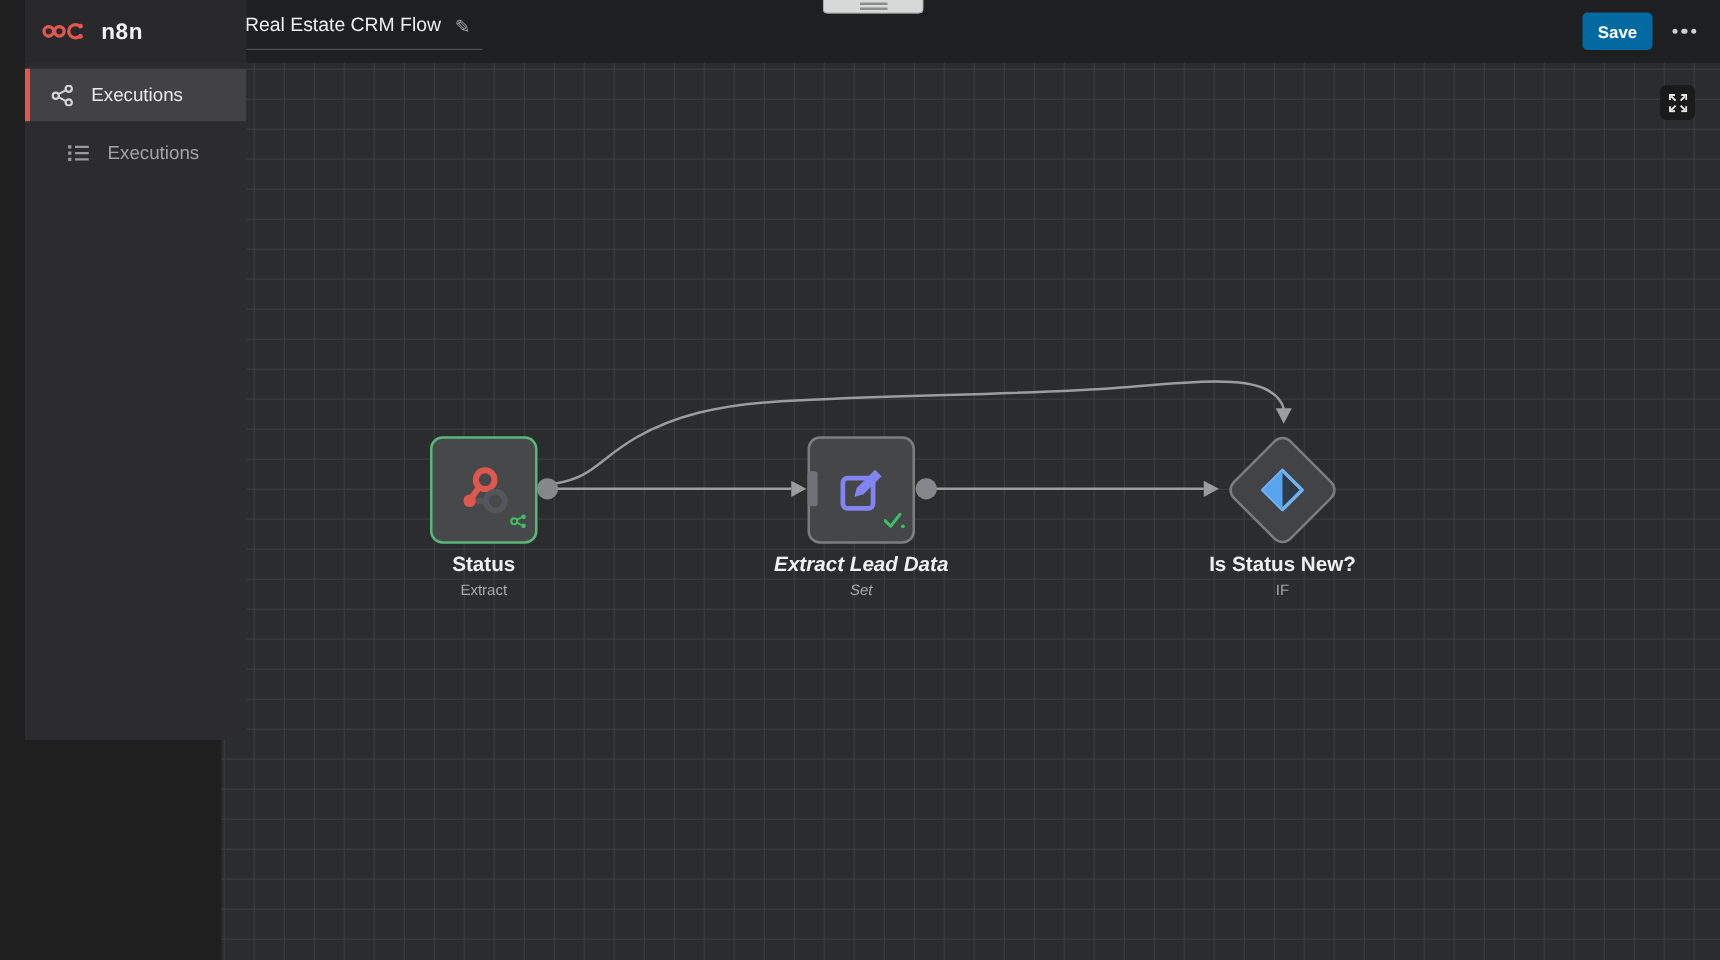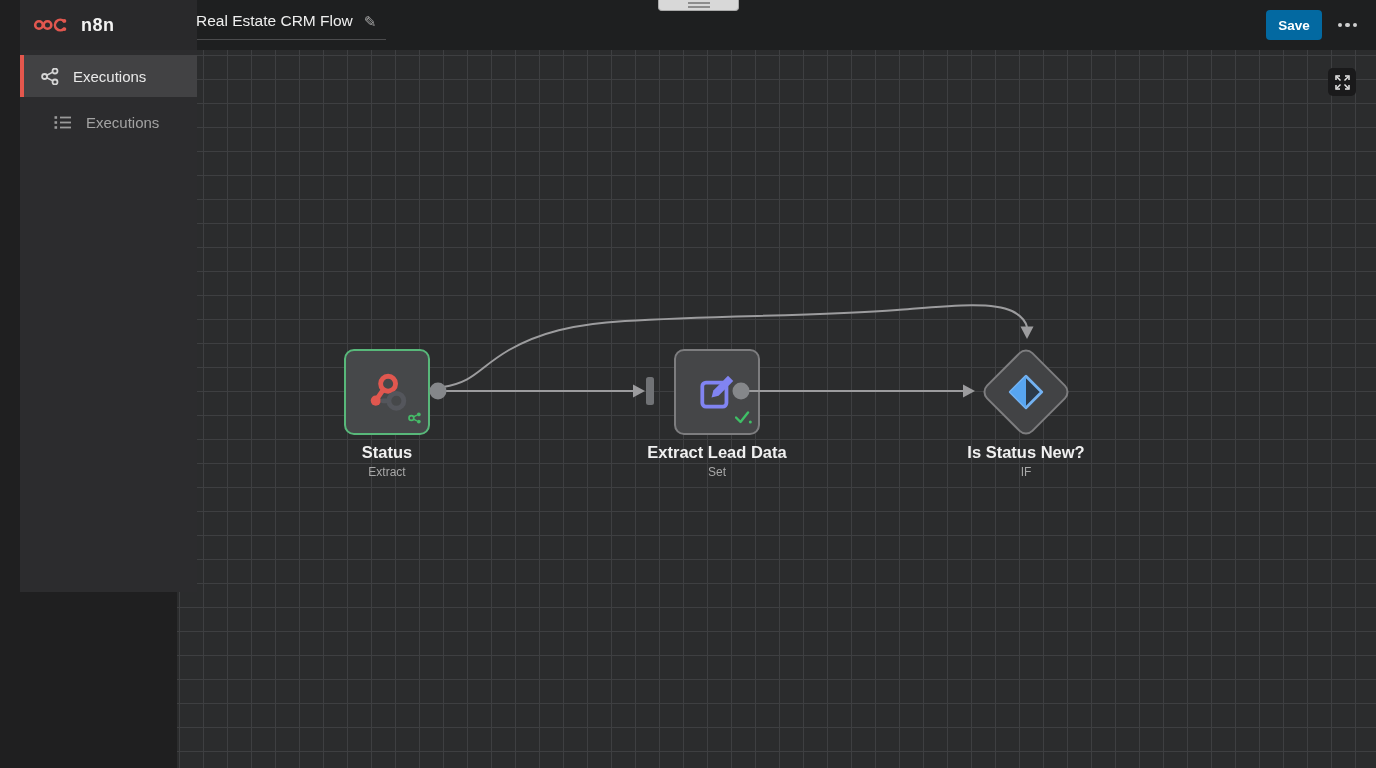--- a/index.html
+++ b/index.html
@@ -160,21 +160,21 @@
           <circle cx="10.8" cy="9.6" r="1.9" fill="#45bb68"></circle>
           <line x1="5.5" y1="4.9" x2="8.9" y2="3.1" stroke="#45bb68" stroke-width="1.4"></line>
           <line x1="5.5" y1="7.1" x2="8.9" y2="8.9" stroke="#45bb68" stroke-width="1.4"></line>
         </svg>
       </span>
     </div>
     <div class="node-name">Status</div>
     <div class="node-sub">Extract</div>
   </div>
 
-  <div class="node-wrap" style="left:440px; top:299px;">
+  <div class="node-wrap" style="left:412px; top:299px;font-style:italic;">
     <div class="nodebox">
       <svg width="42" height="42" viewBox="0 0 40 40">
         <rect x="6" y="11" width="23" height="23" rx="3.5" fill="none" stroke="#8184f2" stroke-width="3.6"></rect>
         <path d="M30.5 4.5 L35.5 9.5 L21.5 23.5 L14.8 25.2 L16.5 18.5 Z" fill="#8184f2"></path>
       </svg>
       <span class="badge">
         <svg width="17" height="13" viewBox="0 0 17 13">
           <polyline points="1,6.5 5.5,11 13,1.5" fill="none" stroke="#3fbf66" stroke-width="2.4" stroke-linecap="round" stroke-linejoin="round"></polyline>
           <circle cx="15.3" cy="11" r="1.5" fill="#3fbf66"></circle>
         </svg>

